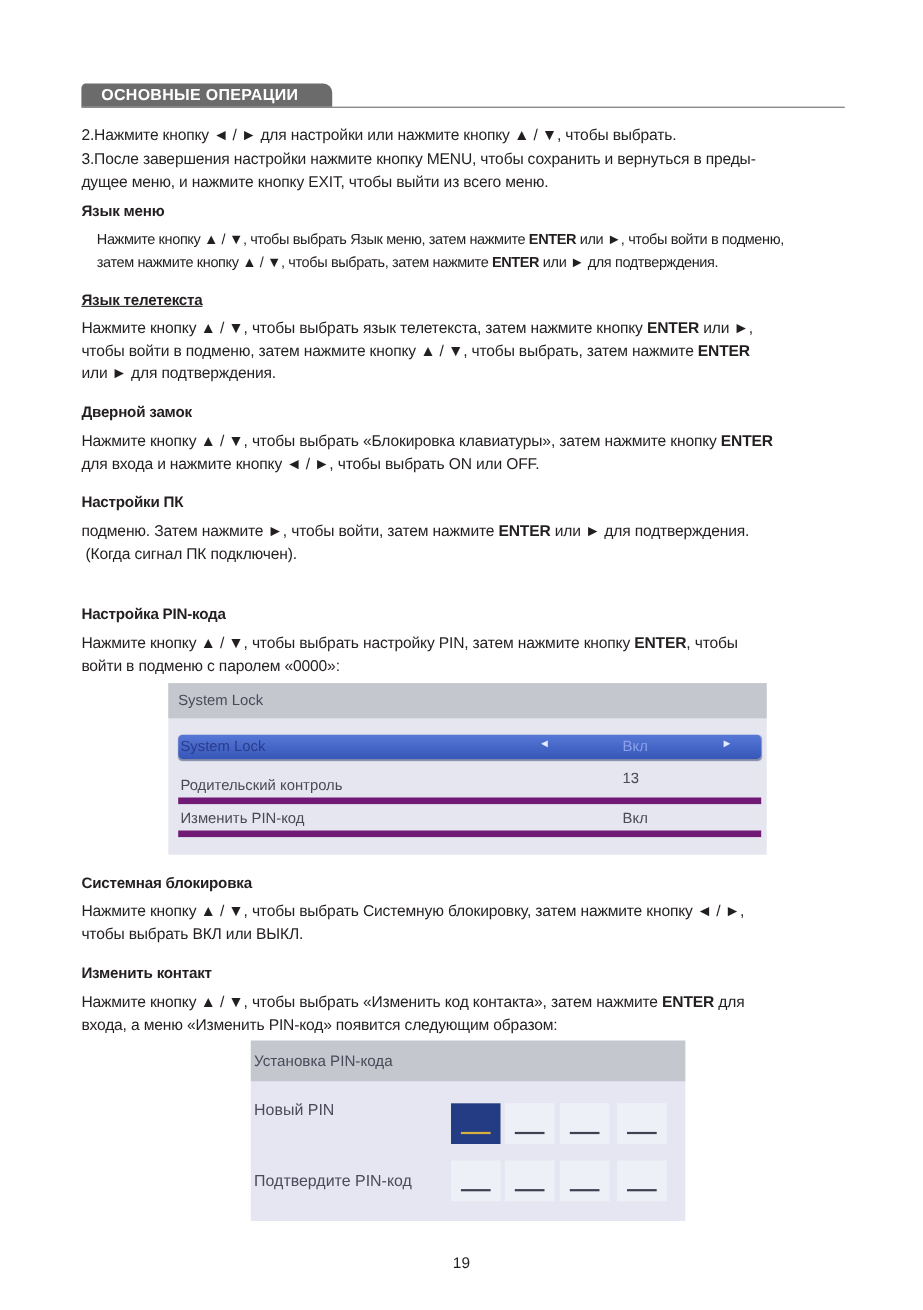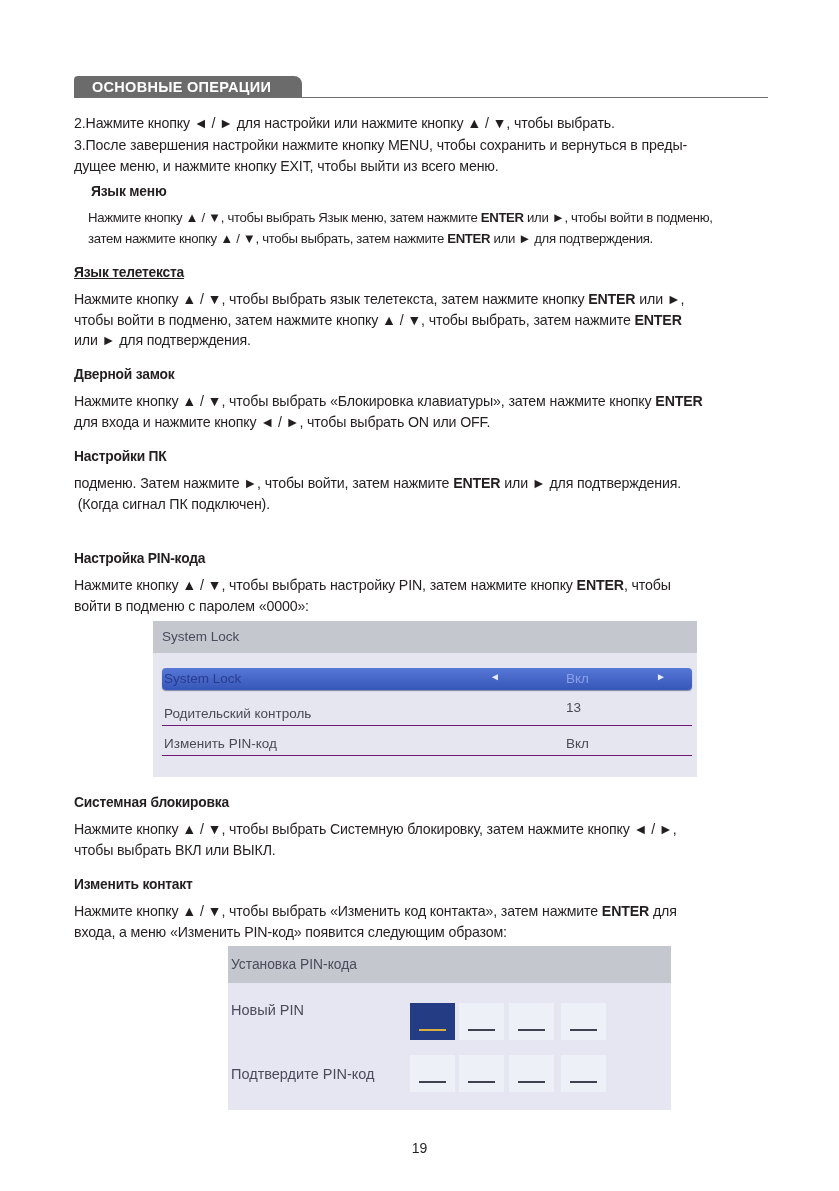--- a/index.html
+++ b/index.html
@@ -33,34 +33,34 @@
     .menu1 {
       position: absolute; left: 153px; top: 621px; width: 544px; height: 156px;
       background: #e6e6f0;
     }
     .menu1 .title-bar {
       height: 32px; background: #c5c7cf; color: #4a4a5a; font-size: 13.5px;
       line-height: 32px; padding-left: 9px;
     }
     .menu1 .row {
       position: absolute; left: 9px; right: 5px; height: 22px; font-size: 13.5px;
-      color: #4a4a55; border-bottom: 1px solid #701a75;
+      color: #4a4a55; border-bottom: 6px solid #701a75;
     }
     .menu1 .row.selected {
       background: linear-gradient(#5878d8, #3656b8); border-radius: 4px; border-bottom: none;
       color: #2a3c8c; box-shadow: 0 1px 1px #8088a8;
     }
     .menu1 .row .lbl { position: absolute; left: 2px; top: 3px; }
     .menu1 .row .val { position: absolute; left: 404px; top: 1px; }
     .menu1 .row .arr-l { position: absolute; left: 328px; top: 3px; color: #e8ecff; font-size: 10px; }
     .menu1 .row .arr-r { position: absolute; left: 494px; top: 3px; color: #e8ecff; font-size: 10px; }
 
     
     .menu2 {
-      position: absolute; left: 228px; top: 946px; width: 443px; height: 164px;
+      position: absolute; left: 228px; top: 946px; width: 395px; height: 164px;
       background: #e6e6f2;
     }
     .menu2 .title-bar {
       height: 37px; background: #c5c7cf; color: #4a4a5a; font-size: 13.8px;
       line-height: 37px; padding-left: 3px;
     }
     .menu2 .plabel {
       position: absolute; left: 3px; font-size: 14.5px; color: #4a4a5a;
     }
     .pinbox {
@@ -83,21 +83,21 @@
   <div class="header-badge">ОСНОВНЫЕ ОПЕРАЦИИ</div>
   <div class="header-line"></div>
 </div>
 
 <div class="para" style="top:113px;">2.Нажмите кнопку ◄ / ► для настройки или нажмите кнопку ▲ / ▼, чтобы выбрать.</div>
 <div class="para" style="top:135px;">
   <div>3.После завершения настройки нажмите кнопку MENU, чтобы сохранить и вернуться в преды-</div>
   <div>дущее меню, и нажмите кнопку EXIT, чтобы выйти из всего меню.</div>
 </div>
 
-<div class="section-title" style="top:184px;margin-left:17px;">Язык меню</div>
+<div class="section-title" style="top:184px;">Язык меню</div>
 <div class="para tight" style="top:207px;">
   <div><span>Нажмите кнопку ▲ / ▼, чтобы выбрать Язык меню, затем нажмите </span><b>ENTER</b><span> или ►, чтобы войти в подменю,</span></div>
   <div><span>затем нажмите кнопку ▲ / ▼, чтобы выбрать, затем нажмите </span><b>ENTER</b><span> или ► для подтверждения.</span></div>
 </div>
 
 <div class="section-title" style="top:265px;text-decoration:underline;">Язык телетекста</div>
 <div class="para" style="top:289px;">
   <div><span>Нажмите кнопку ▲ / ▼, чтобы выбрать язык телетекста, затем нажмите кнопку </span><b>ENTER</b><span> или ►,</span></div>
   <div><span>чтобы войти в подменю, затем нажмите кнопку ▲ / ▼, чтобы выбрать, затем нажмите </span><b>ENTER</b></div>
   <div>или ► для подтверждения.</div>

